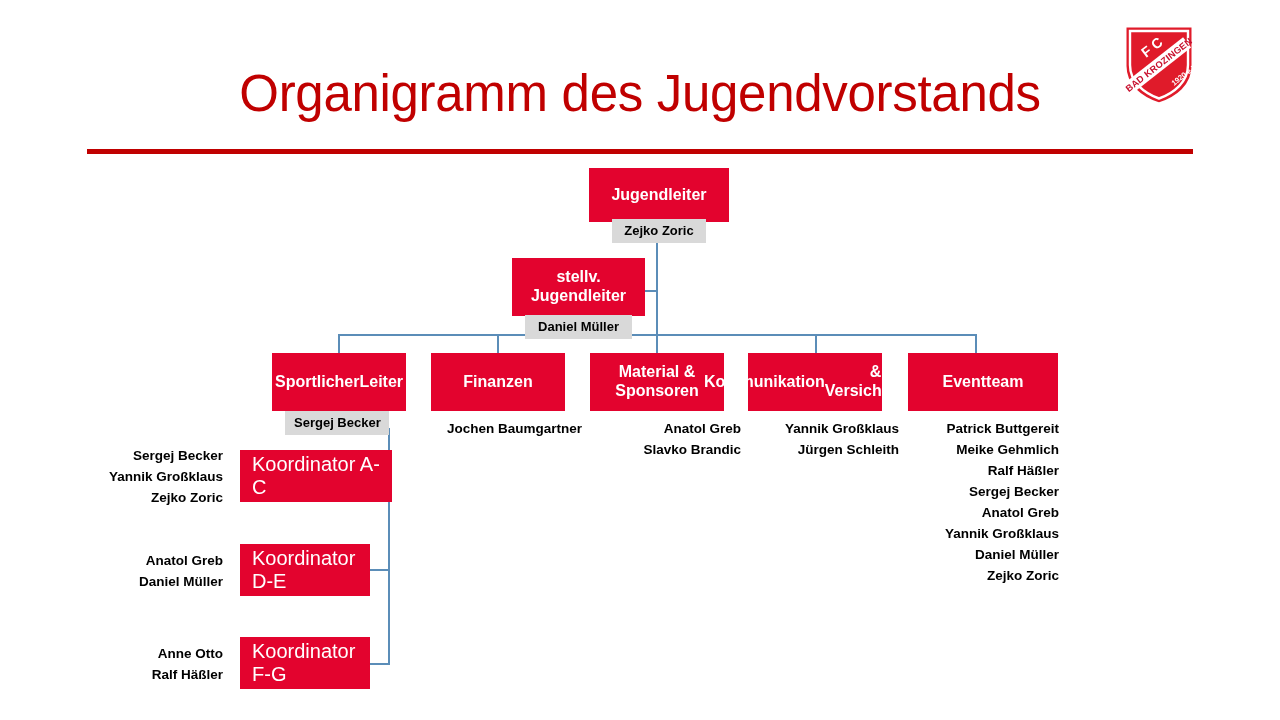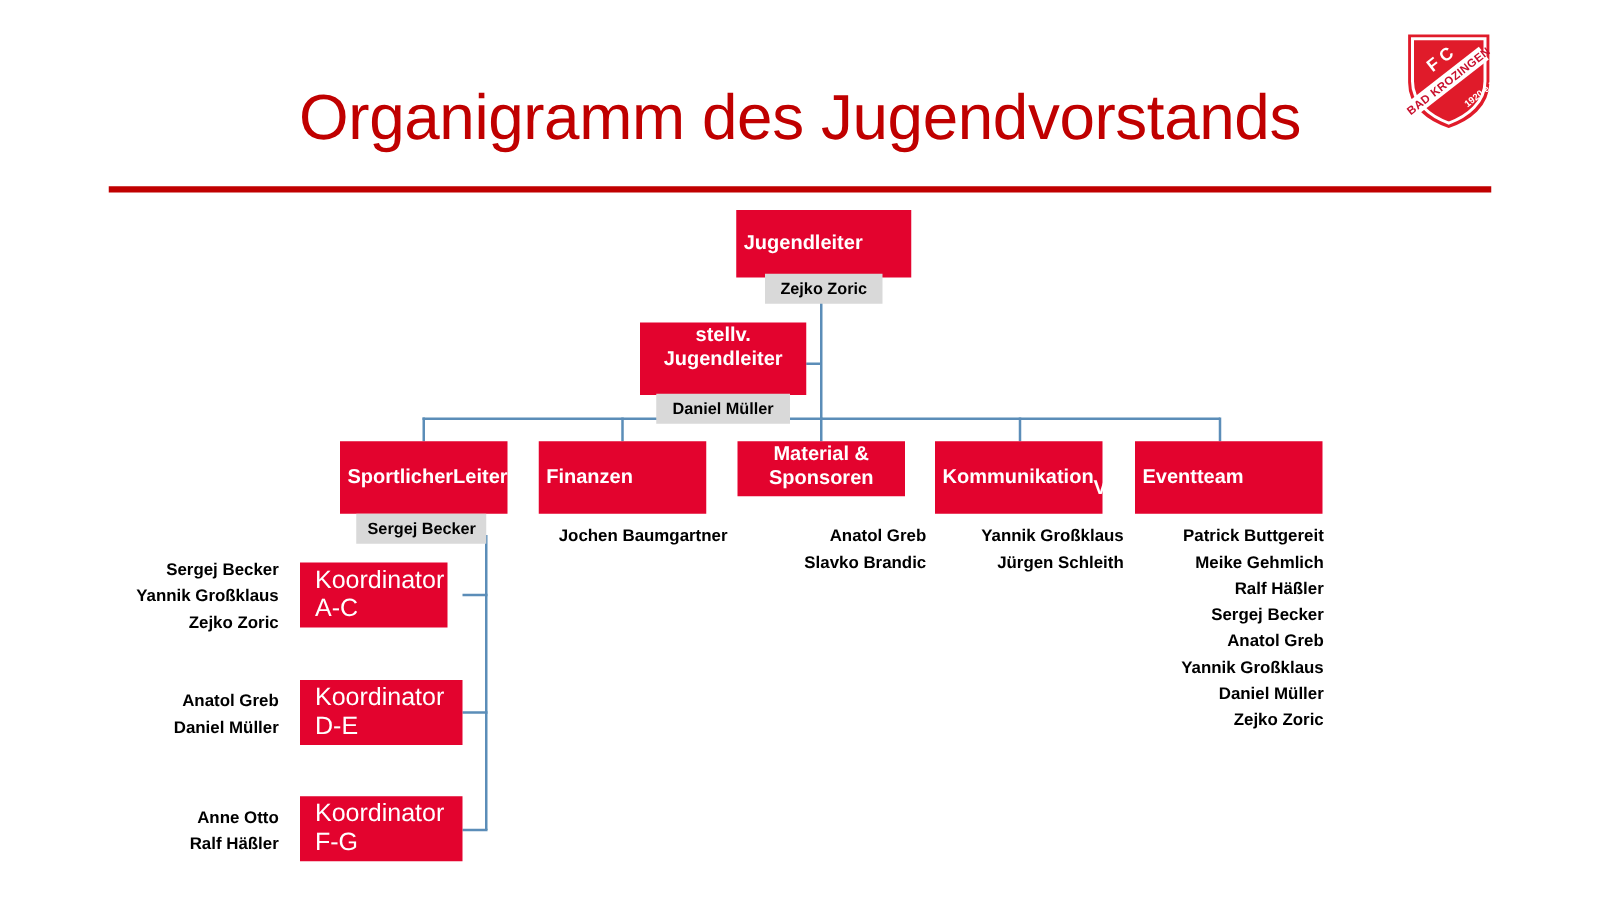--- a/index.html
+++ b/index.html
@@ -56,21 +56,21 @@
   .conn.v { width: 2px; }
   .conn.h { height: 2px; }
 
   
   .node {
     position: absolute;
     background: #E3032E;
     color: #ffffff;
     display: flex;
     align-items: center;
-    justify-content: flex-start;
+    justify-content: center;
     text-align: center;
     font-weight: bold;
     font-size: 16px;
     line-height: 1.16;
     box-sizing: border-box;
     padding: 2px 6px;
   }
   .node.koord {
     font-weight: 400;
     font-size: 20px;
@@ -159,21 +159,21 @@
 </div>
 <div class="badge" style="left:285px; top:411px; width:104px;">Sergej Becker</div>
 
 <div class="node" style="left:431px; top:353px; width:134px; height:58px;">
   <span>Finanzen</span>
 </div>
 <div class="members" style="left:414px; top:418px; width:168px;">
   <div>Jochen Baumgartner</div>
 </div>
 
-<div class="node" style="left:590px; top:353px; width:134px; height:44px; flex-direction:column;">
+<div class="node" style="left:590px; top:353px; width:134px; height:58px; flex-direction:column;">
   <span>Material &amp;</span>
   <span>Sponsoren</span>
 </div>
 <div class="members" style="left:573px; top:418px; width:168px;">
   <div>Anatol Greb</div>
   <div>Slavko Brandic</div>
 </div>
 
 <div class="node" style="left:748px; top:353px; width:134px; height:58px; flex-direction:row;">
   <span>Kommunikation</span>
@@ -191,21 +191,21 @@
   <div>Patrick Buttgereit</div>
   <div>Meike Gehmlich</div>
   <div>Ralf Häßler</div>
   <div>Sergej Becker</div>
   <div>Anatol Greb</div>
   <div>Yannik Großklaus</div>
   <div>Daniel Müller</div>
   <div>Zejko Zoric</div>
 </div>
 
-<div class="node koord" style="left:240px; top:450px; width:118px; height:52px;">
+<div class="node koord" style="left:240px; top:450px; width:152px; height:52px;">
   <span>Koordinator A-C</span>
 </div>
 <div class="members right-align" style="left:60px; top:445px; width:163px;">
   <div>Sergej Becker</div>
   <div>Yannik Großklaus</div>
   <div>Zejko Zoric</div>
 </div>
 
 <div class="node koord" style="left:240px; top:544px; width:130px; height:52px;">
   <span>Koordinator D-E</span>

